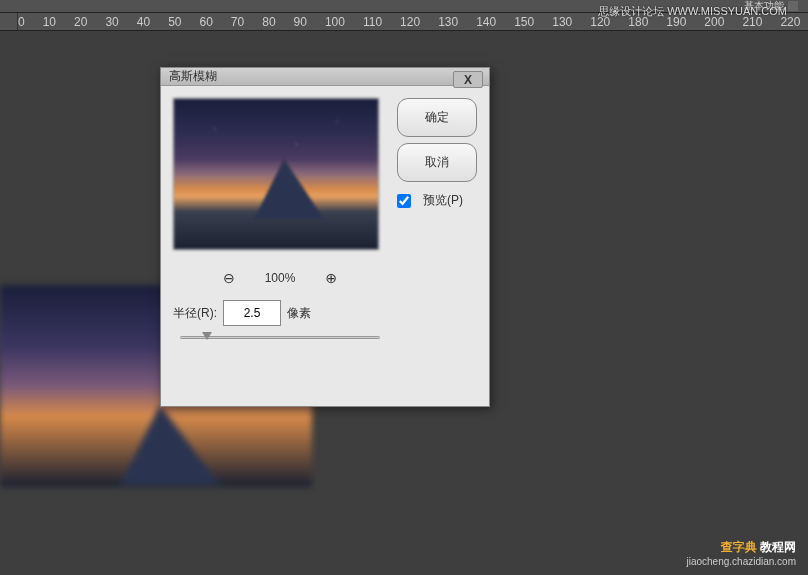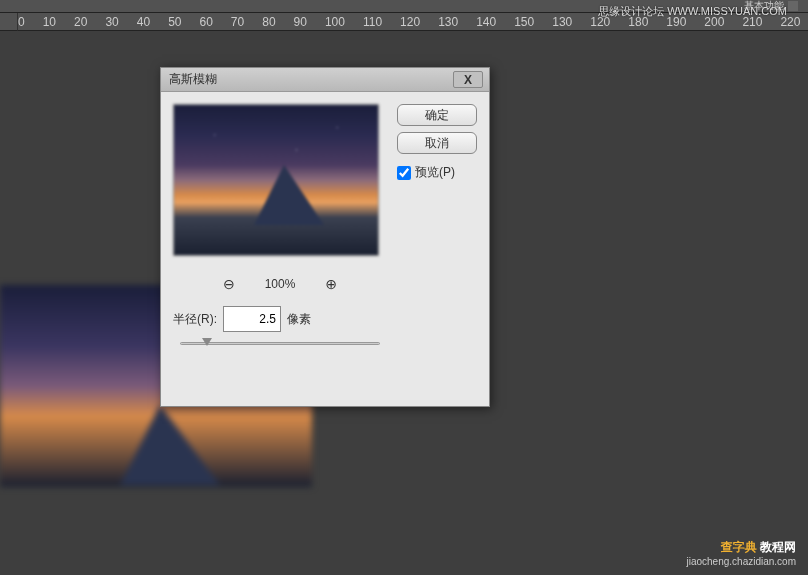--- a/index.html
+++ b/index.html
@@ -10,38 +10,38 @@
 .main-area { display: flex; height: 563px; }
 .canvas-wrap { flex: 1; background: #3e3e3e; position: relative; border-top: 1px solid #222; }
 .ruler-h { height: 18px; background: #525252; border-bottom: 1px solid #222; display: flex; align-items: center; padding-left: 18px; color: #ccc; font-size: 9px; overflow: hidden; }
 .ruler-h span { margin-right: 18px; }
 .ruler-corner { position: absolute; top: 0; left: 0; width: 18px; height: 18px; background: #525252; border-right: 1px solid #333; border-bottom: 1px solid #222; }
 .canvas-inner { position: relative; height: 100%; }
 .blurred-img { position: absolute; top: 254px; left: 0; width: 312px; height: 202px; background: linear-gradient(to bottom, #1a1e3a 0%, #3a3560 30%, #7a5a7a 50%, #d68a4a 65%, #1a2030 100%); filter: blur(3px); }
 .mountain-blur { position: absolute; top: 120px; left: 120px; width: 0; height: 0; border-left: 40px solid transparent; border-right: 60px solid transparent; border-bottom: 80px solid #2a3450; }
 
 .dialog { position: absolute; top: 54px; left: 160px; width: 330px; height: 340px; background: #e8e8e8; border: 1px solid #888; box-shadow: 2px 2px 10px rgba(0,0,0,0.5); }
-.dialog-title { height: 24px; background: linear-gradient(#d0d0d0, #b8b8b8); border-bottom: 1px solid #999; display: flex; align-items: center; padding: 0 8px; position: relative; }
+.dialog-title { height: 18px; background: linear-gradient(#d0d0d0, #b8b8b8); border-bottom: 1px solid #999; display: flex; align-items: center; padding: 0 8px; position: relative; }
 .dialog-title span { color: #333; }
 .dialog-close { position: absolute; right: 6px; top: 3px; width: 30px; height: 17px; background: #c0c0c0; border: 1px solid #888; border-radius: 2px; display: flex; align-items: center; justify-content: center; font-weight: bold; cursor: pointer; }
 .dialog-body { padding: 12px; display: flex; gap: 10px; }
 .preview-col { flex: 1; }
 .preview-img { width: 206px; height: 152px; border: 1px solid #888; background: linear-gradient(to bottom, #1a1e3a 0%, #2a2a50 20%, #4a3a60 40%, #8a6a7a 50%, #d68a4a 60%, #e8a060 65%, #3a4050 75%, #1a2030 100%); position: relative; overflow: hidden; filter: blur(1.5px); }
 .preview-mountain { position: absolute; top: 60px; left: 80px; width: 0; height: 0; border-left: 30px solid transparent; border-right: 40px solid transparent; border-bottom: 60px solid #2a3450; }
 .preview-stars { position: absolute; inset: 0; background-image: radial-gradient(1px 1px at 20% 20%, #aac, transparent), radial-gradient(1px 1px at 60% 30%, #ccd, transparent), radial-gradient(1px 1px at 80% 15%, #aac, transparent); }
 .zoom-row { display: flex; align-items: center; justify-content: center; gap: 30px; margin-top: 20px; color: #333; }
 .zoom-icon { cursor: pointer; font-size: 14px; }
 .radius-row { display: flex; align-items: center; gap: 6px; margin-top: 14px; color: #333; }
-.radius-input { width: 58px; height: 26px; border: 1px solid #888; background: #fff; padding: 0 4px; text-align: right; }
+.radius-input { width: 58px; height: 26px; border: 1px solid #888; background: #fff; padding: 0 4px; text-align: center; }
 .slider { width: 200px; height: 6px; margin: 8px auto 0; position: relative; }
 .slider-track { position: absolute; top: 2px; left: 0; right: 0; height: 3px; background: #ccc; border: 1px solid #999; border-radius: 2px; }
 .slider-thumb { position: absolute; top: -2px; left: 22px; width: 0; height: 0; border-left: 5px solid transparent; border-right: 5px solid transparent; border-top: 8px solid #888; cursor: pointer; }
 .buttons-col { width: 80px; display: flex; flex-direction: column; gap: 6px; }
-.ps-btn { height: 22px; background: linear-gradient(#f8f8f8, #e0e0e0); border: 1px solid #888; border-radius: 6px; display: flex; align-items: center; justify-content: center; color: #333; cursor: pointer; }
-.preview-check { display: flex; align-items: center; gap: 4px; color: #333; margin-top: 4px; }
+.ps-btn { height: 39px; background: linear-gradient(#f8f8f8, #e0e0e0); border: 1px solid #888; border-radius: 11px; display: flex; align-items: center; justify-content: center; color: #333; cursor: pointer; }
+.preview-check { display: flex; align-items: center; gap: 12px; color: #333; margin-top: 4px; }
 .preview-check input { width: 14px; height: 14px; }
 
 .watermark1 { position: absolute; top: 4px; right: 21px; color: #fff; font-size: 11px; text-shadow: 0 0 2px #000; z-index: 10; opacity: 0.8; }
 .watermark2 { position: absolute; bottom: 8px; right: 12px; text-align: right; z-index: 10; }
 .wm-big { color: #fff; font-size: 16px; font-weight: bold; }
 .wm-big span { color: #f0b030; }
 .wm-url { color: #ccc; font-size: 10px; }
 </style>
 </head>
 <body>

